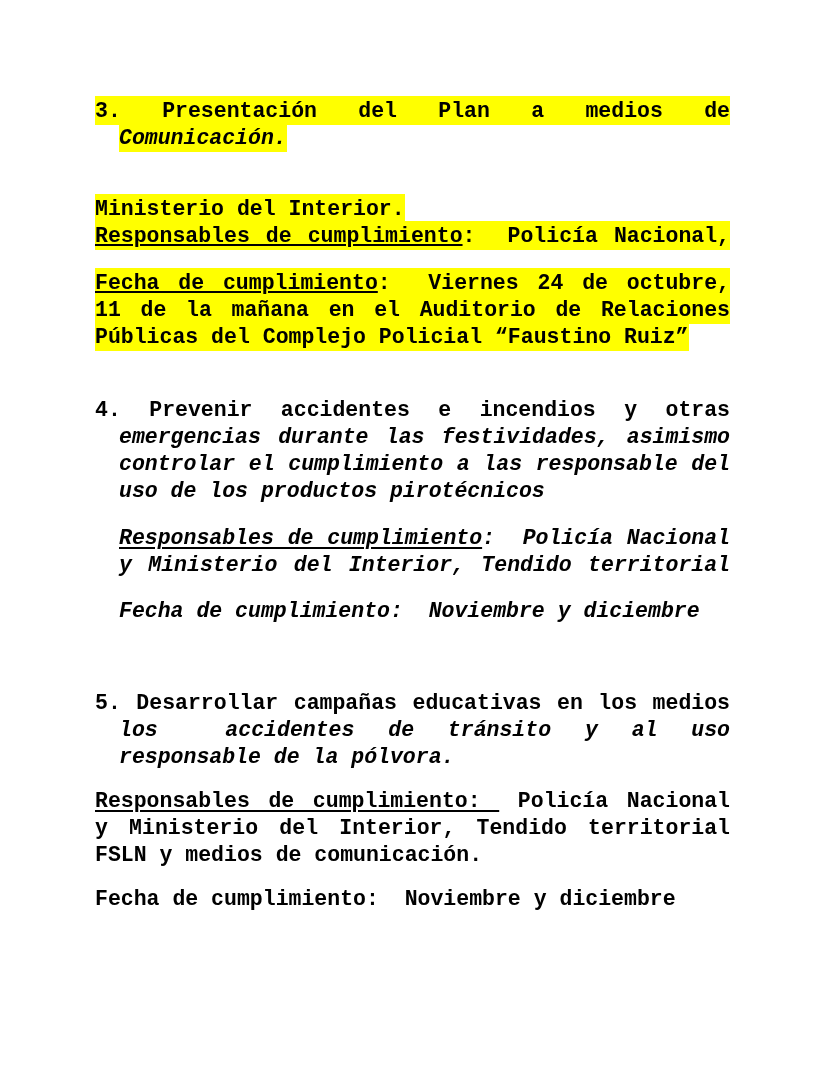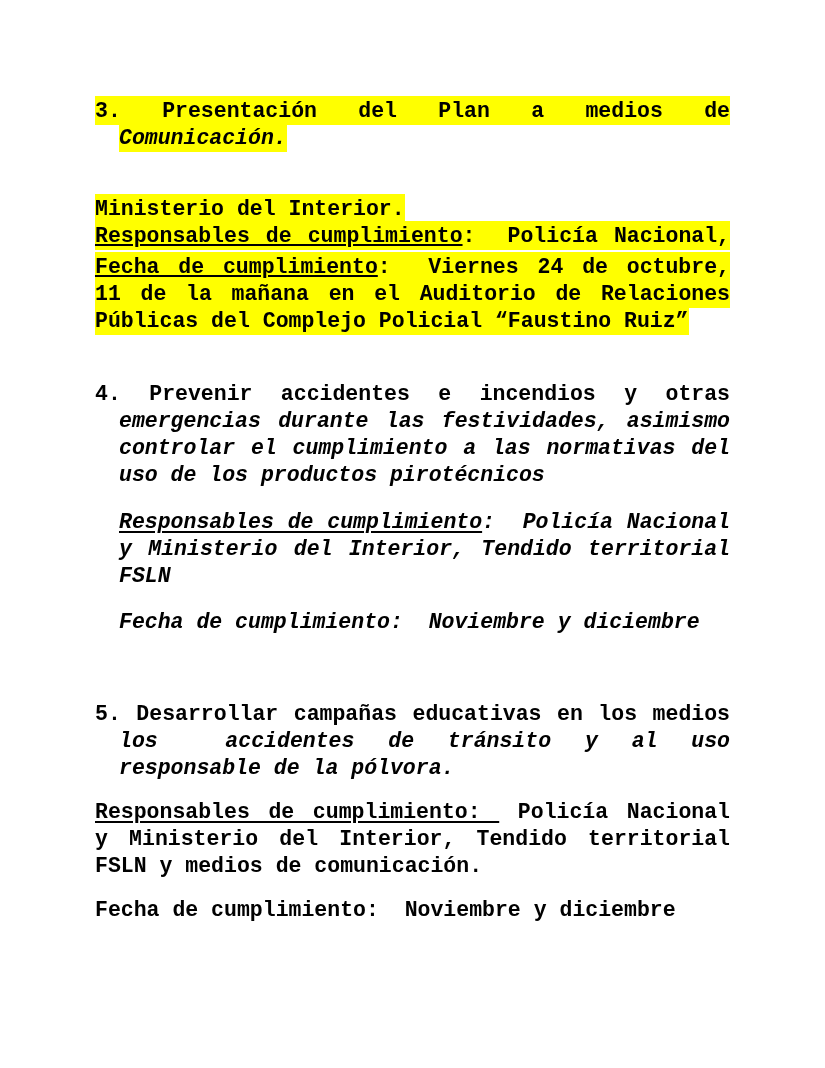--- a/index.html
+++ b/index.html
@@ -18,21 +18,21 @@
     font-weight: 700;
     font-size: 21.5px;
     line-height: 27px;
     color: var(--ink, #000000);
     overflow: hidden;
   }
   .para { }
   
   .p-item-3          { margin-top: 0; }
   .p-responsables-3  { margin-top: 44px; }
-  .p-fecha-3         { margin-top: 4px; }
+  .p-fecha-3         { margin-top: 20px; }
   .p-item-4          { margin-top: 47px; }
   .p-responsables-4  { margin-top: 20px; }
   .p-fecha-4         { margin-top: 19px; }
   .p-item-5          { margin-top: 65px; }
   .p-responsables-5  { margin-top: 17px; }
   .p-fecha-5         { margin-top: 17px; }
 
   .line {
     text-align: justify;
     white-space: normal;
@@ -68,27 +68,26 @@
       <div class="line j"><mark class="hl"><span class="u">Responsables de cumplimiento</span><span>:&nbsp; Policía Nacional,</span></mark></div>
     </div>
   <div class="para p-fecha-3">
       <div class="line j"><mark class="hl"><span class="u">Fecha de cumplimiento</span><span>:&nbsp; Viernes 24 de octubre,</span></mark></div>
       <div class="line j"><mark class="hl"><span>11 de la mañana en el Auditorio de Relaciones</span></mark></div>
       <div class="line"><mark class="hl"><span>Públicas del Complejo Policial “Faustino Ruiz”</span></mark></div>
     </div>
   <div class="para p-item-4">
       <div class="line j"><span><span>4. Prevenir accidentes e incendios y otras</span></span></div>
       <div class="line j ind"><span><span>emergencias durante las festividades, asimismo</span></span></div>
-      <div class="line j ind"><span><span>controlar el cumplimiento a las normativas del</span></span></div>
+      <div class="line j ind"><span><span>controlar el cumplimiento a las responsable del</span></span></div>
       <div class="line ind"><span><span>uso de los productos pirotécnicos</span></span></div>
     </div>
   <div class="para p-responsables-4">
       <div class="line j ind"><span><span class="u">Responsables de cumplimiento</span><span>:&nbsp; Policía Nacional</span></span></div>
       <div class="line j ind"><span><span>y Ministerio del Interior, Tendido territorial</span></span></div>
-      <div class="line ind"><span><span>FSLN</span></span></div>
     </div>
   <div class="para p-fecha-4">
       <div class="line ind"><span><span>Fecha de cumplimiento:&nbsp; Noviembre y diciembre</span></span></div>
     </div>
   <div class="para p-item-5">
       <div class="line j"><span><span>5. Desarrollar campañas educativas en los medios</span></span></div>
       <div class="line j ind"><span><span>los&nbsp; accidentes de tránsito y al uso</span></span></div>
       <div class="line ind"><span><span>responsable de la pólvora.</span></span></div>
     </div>
   <div class="para p-responsables-5">

